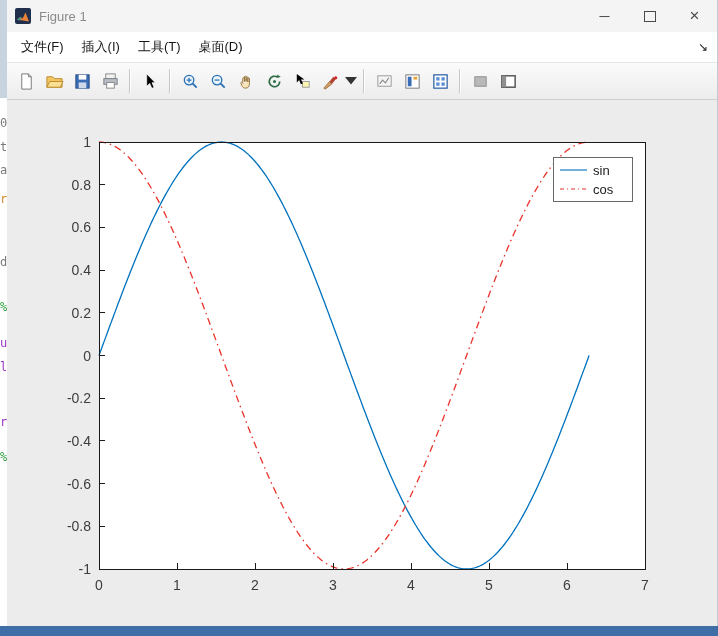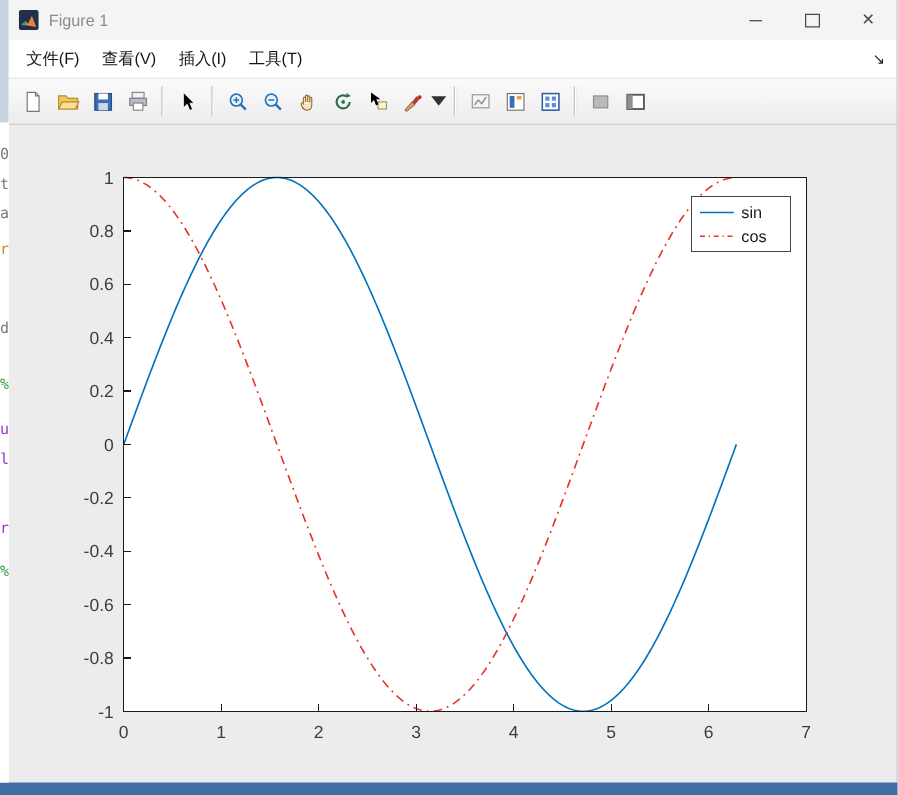--- a/index.html
+++ b/index.html
@@ -82,23 +82,23 @@
             <span class="max-box"></span>
           </button>
         <button class="win-btn" style="font-size:17px;">
             <span>×</span>
           </button>
       </span>
     </div>
 
     <nav class="menubar">
       <span class="menu-item">文件(F)</span>
-      <span class="menu-item">查看(V)</span>
       <span class="menu-item">插入(I)</span>
       <span class="menu-item">工具(T)</span>
+      <span class="menu-item">桌面(D)</span>
       <span class="dock-arrow">↘</span>
     </nav>
 
     <div class="toolbar">
       <button class="tbtn">
         <svg viewBox="0 0 20 20">
           <path d="M5 2h7l3 3v13H5z" fill="#fff" stroke="#777"></path>
             <path d="M12 2v3h3" fill="none" stroke="#777"></path>
         </svg>
       </button>

